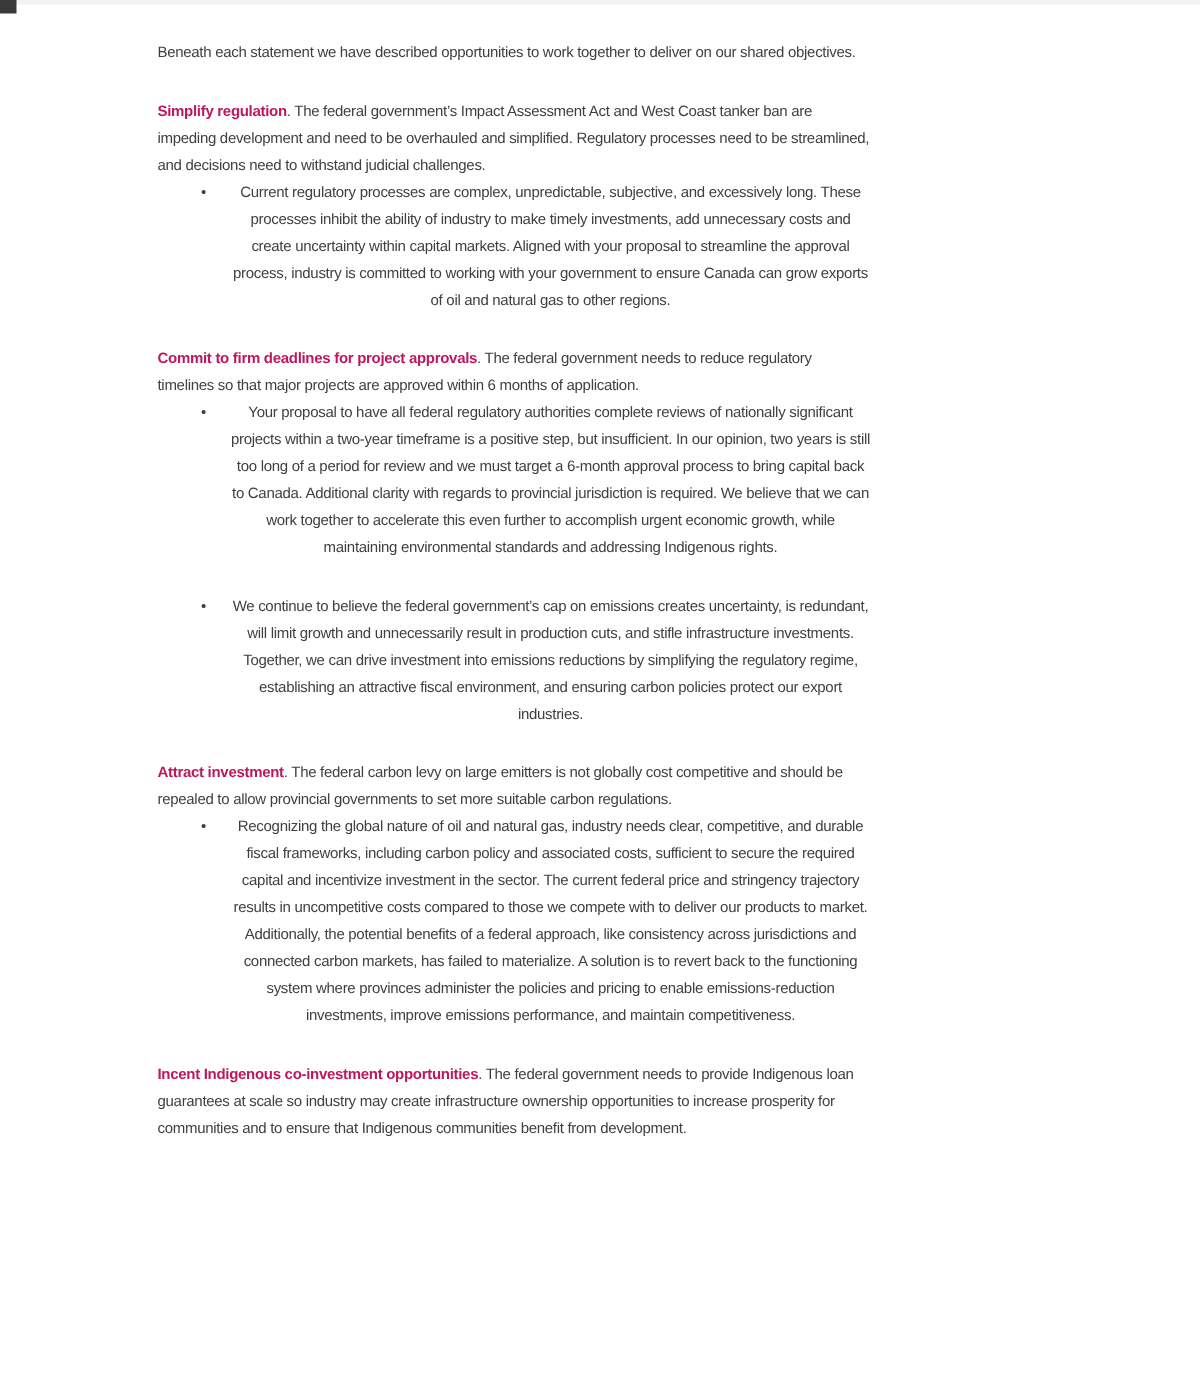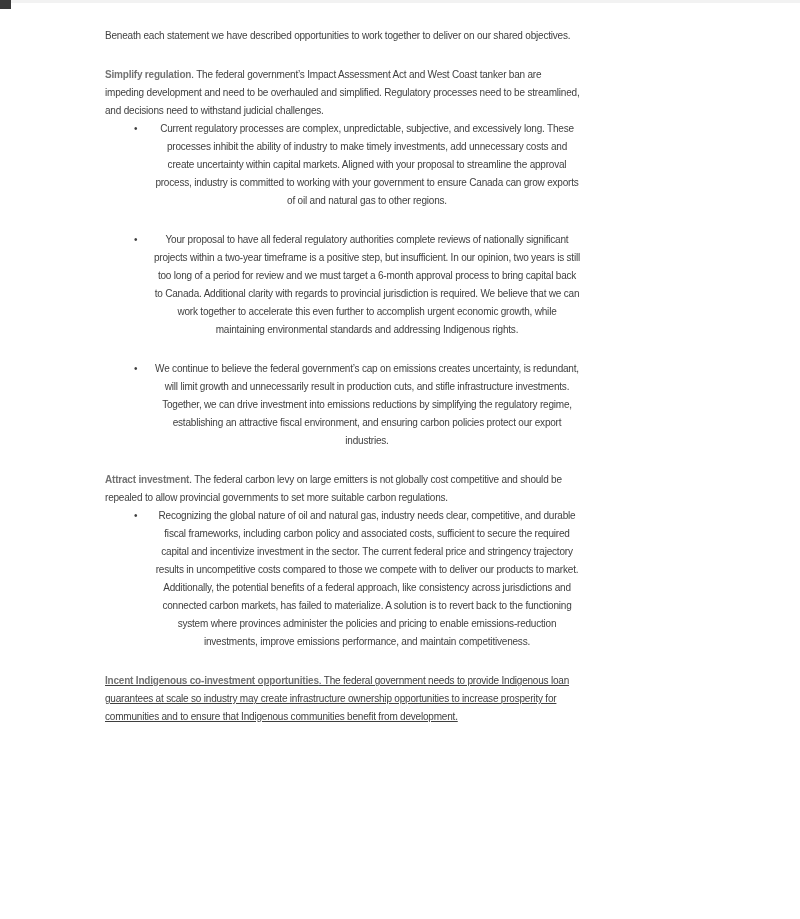--- a/index.html
+++ b/index.html
@@ -40,23 +40,23 @@
     width: 652px;
     padding: 27px 87px 0 89px;
     color: #3f3f3f;
     font-size: 10px;
     line-height: 18px;
     letter-spacing: -0.2px;
   }
   .para { margin: 0; }
   .intro { margin: 0 0 21px 0; }
   section.sec { margin: 0 0 21px 0; }
-  section.sec:last-child { margin-bottom: 0; text-decoration: underline; }
+  section.sec:last-child { margin-bottom: 0; }
   .para strong {
-    color: #737373;
+    color: #be185d;
     font-weight: 700;
   }
   ul.bullets {
     margin: 0;
     padding: 0 0 0 48px;
     list-style: none;
   }
   ul.bullets li {
     position: relative;
     text-align: center;
@@ -81,20 +81,21 @@
     <p class="para intro">Beneath each statement we have described opportunities to work together to deliver on our shared objectives.</p>
 
     <section class="sec">
       <p class="para"><strong>Simplify regulation</strong><span>. The federal government’s Impact Assessment Act and West Coast tanker ban are impeding development and need to be overhauled and simplified. Regulatory processes need to be streamlined, and decisions need to withstand judicial challenges.</span></p>
       <ul class="bullets">
         <li>Current regulatory processes are complex, unpredictable, subjective, and excessively long. These processes inhibit the ability of industry to make timely investments, add unnecessary costs and create uncertainty within capital markets. Aligned with your proposal to streamline the approval process, industry is committed to working with your government to ensure Canada can grow exports of oil and natural gas to other regions.</li>
       </ul>
     </section>
 
     <section class="sec">
+      <p class="para"><strong>Commit to firm deadlines for project approvals</strong><span>. The federal government needs to reduce regulatory timelines so that major projects are approved within 6 months of application.</span></p>
       <ul class="bullets">
         <li>Your proposal to have all federal regulatory authorities complete reviews of nationally significant projects within a two-year timeframe is a positive step, but insufficient. In our opinion, two years is still too long of a period for review and we must target a 6-month approval process to bring capital back to Canada. Additional clarity with regards to provincial jurisdiction is required. We believe that we can work together to accelerate this even further to accomplish urgent economic growth, while maintaining environmental standards and addressing Indigenous rights.</li>
       </ul>
     </section>
 
     <section class="sec">
       <ul class="bullets">
         <li>We continue to believe the federal government’s cap on emissions creates uncertainty, is redundant, will limit growth and unnecessarily result in production cuts, and stifle infrastructure investments. Together, we can drive investment into emissions reductions by simplifying the regulatory regime, establishing an attractive fiscal environment, and ensuring carbon policies protect our export industries.</li>
       </ul>
     </section>

